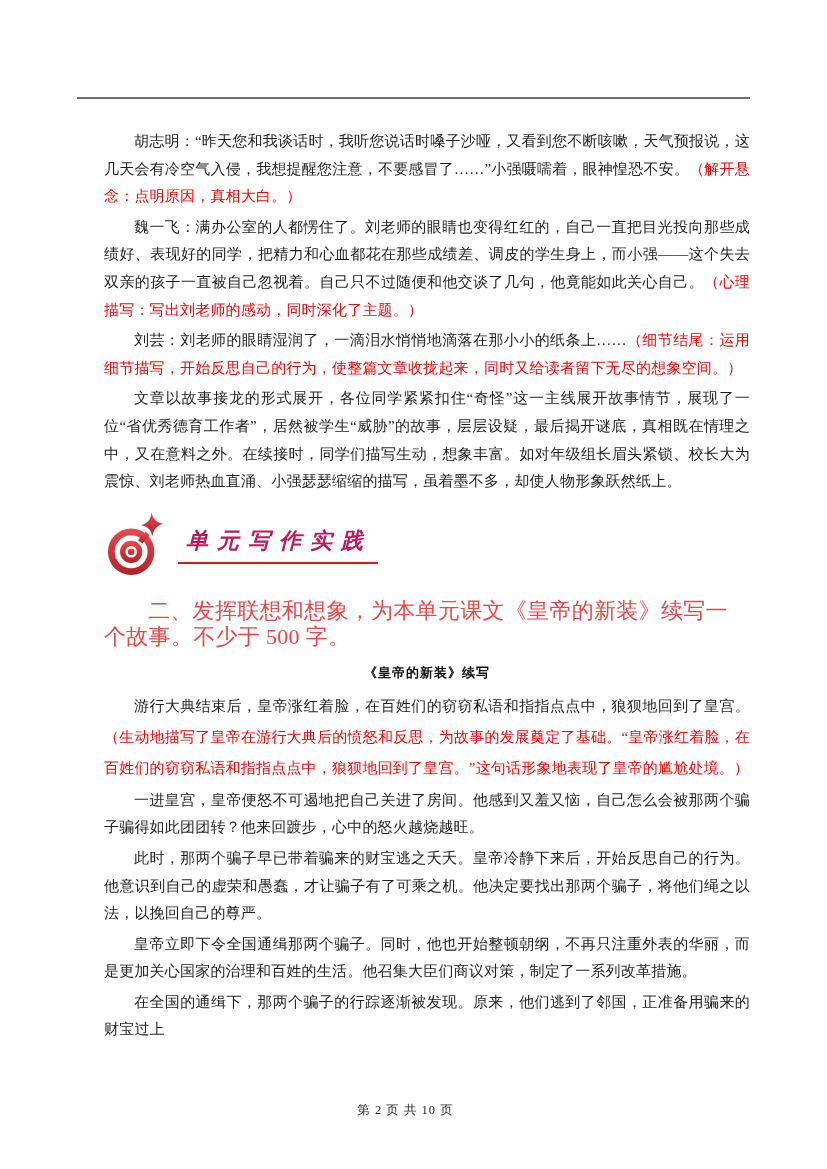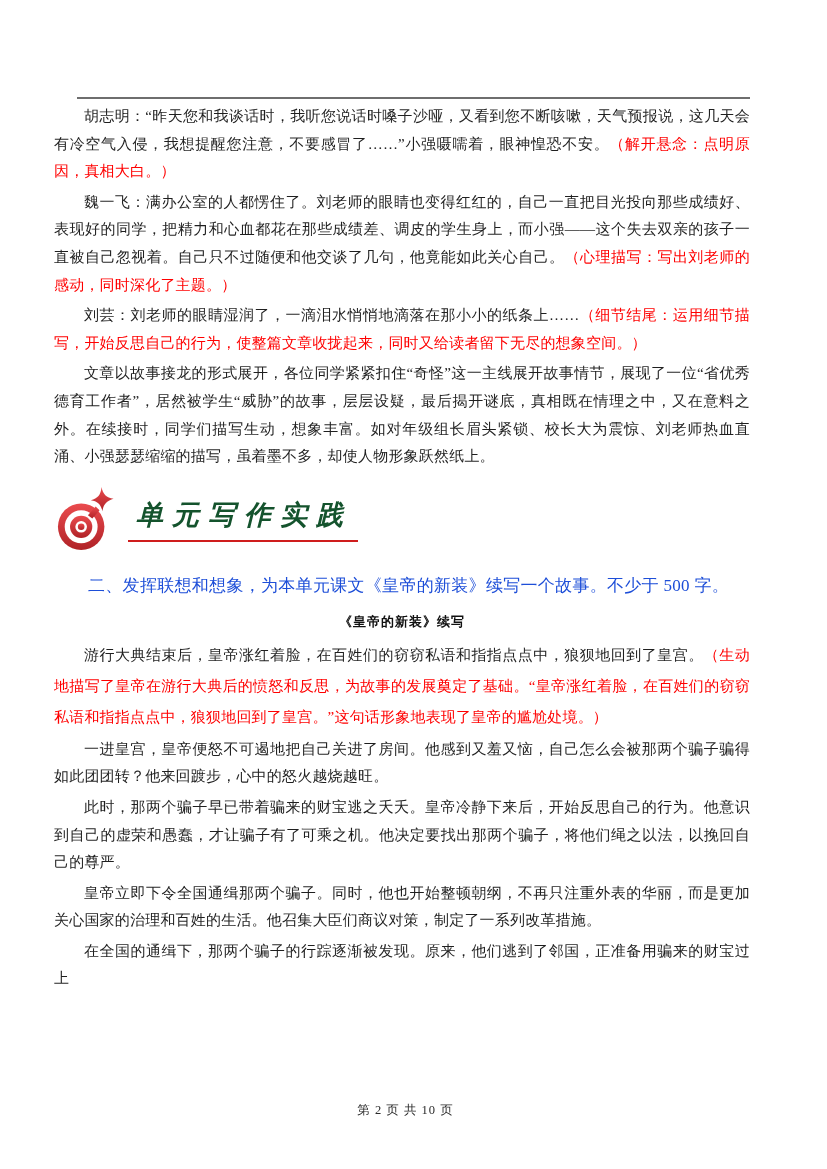--- a/index.html
+++ b/index.html
@@ -2,37 +2,37 @@
 <html><head>
 <meta charset="utf-8">
 <style>
   html,body{margin:0;padding:0;}
   body{
     width:827px;height:1169px;background:#ffffff;position:relative;overflow:hidden;
     font-family:"Liberation Serif","DejaVu Serif",serif;color:#1f1f1f;
   }
   .page{position:absolute;inset:0;}
   .header-rule{margin:97px 77px 0 77px;border-top:2px solid #6e6e6e;height:0;}
-  .content{padding:4px 77px 0 54px;}
+  .content{padding:4px 77px 0 104px;margin-top:25px;}
   .para{
     margin:0 0 3px 0;font-size:15px;line-height:27.6px;
     text-align:justify;text-indent:2em;letter-spacing:0.2px;
   }
   .para.loose{line-height:31px;}
   .ink{color:#1f1f1f;}
   .red{color:#ff0000;}
   .banner{display:flex;align-items:center;gap:12px;margin:8px 0 0 2px;height:82px;}
   .banner-heading{
-    display:inline-block;font-size:27px;font-weight:bold;font-style:italic;
-    color:#14532d;letter-spacing:9px;line-height:1.15;
+    display:inline-block;font-size:22px;font-weight:bold;font-style:italic;
+    color:#be185d;letter-spacing:9px;line-height:1.15;
     padding:2px 6px 9px 8px;border-bottom:2px solid #cf1d1d;
     font-family:"Liberation Serif","DejaVu Serif",serif;
   }
   .prompt{
-    color:#1d4ed8;font-size:17px;line-height:26px;margin:12px 0 0 0;
+    color:#ef4444;font-size:22px;line-height:26px;margin:12px 0 0 0;
     text-indent:2em;letter-spacing:0.3px;
   }
   .essay-title{
     text-align:center;font-size:13px;font-weight:bold;color:#111;
     margin:14px 0 9px 0;letter-spacing:1px;
   }
   .footer{
     position:absolute;left:0;right:16px;bottom:50px;text-align:center;
     font-size:12.5px;color:#2a2a2a;letter-spacing:1px;
   }

